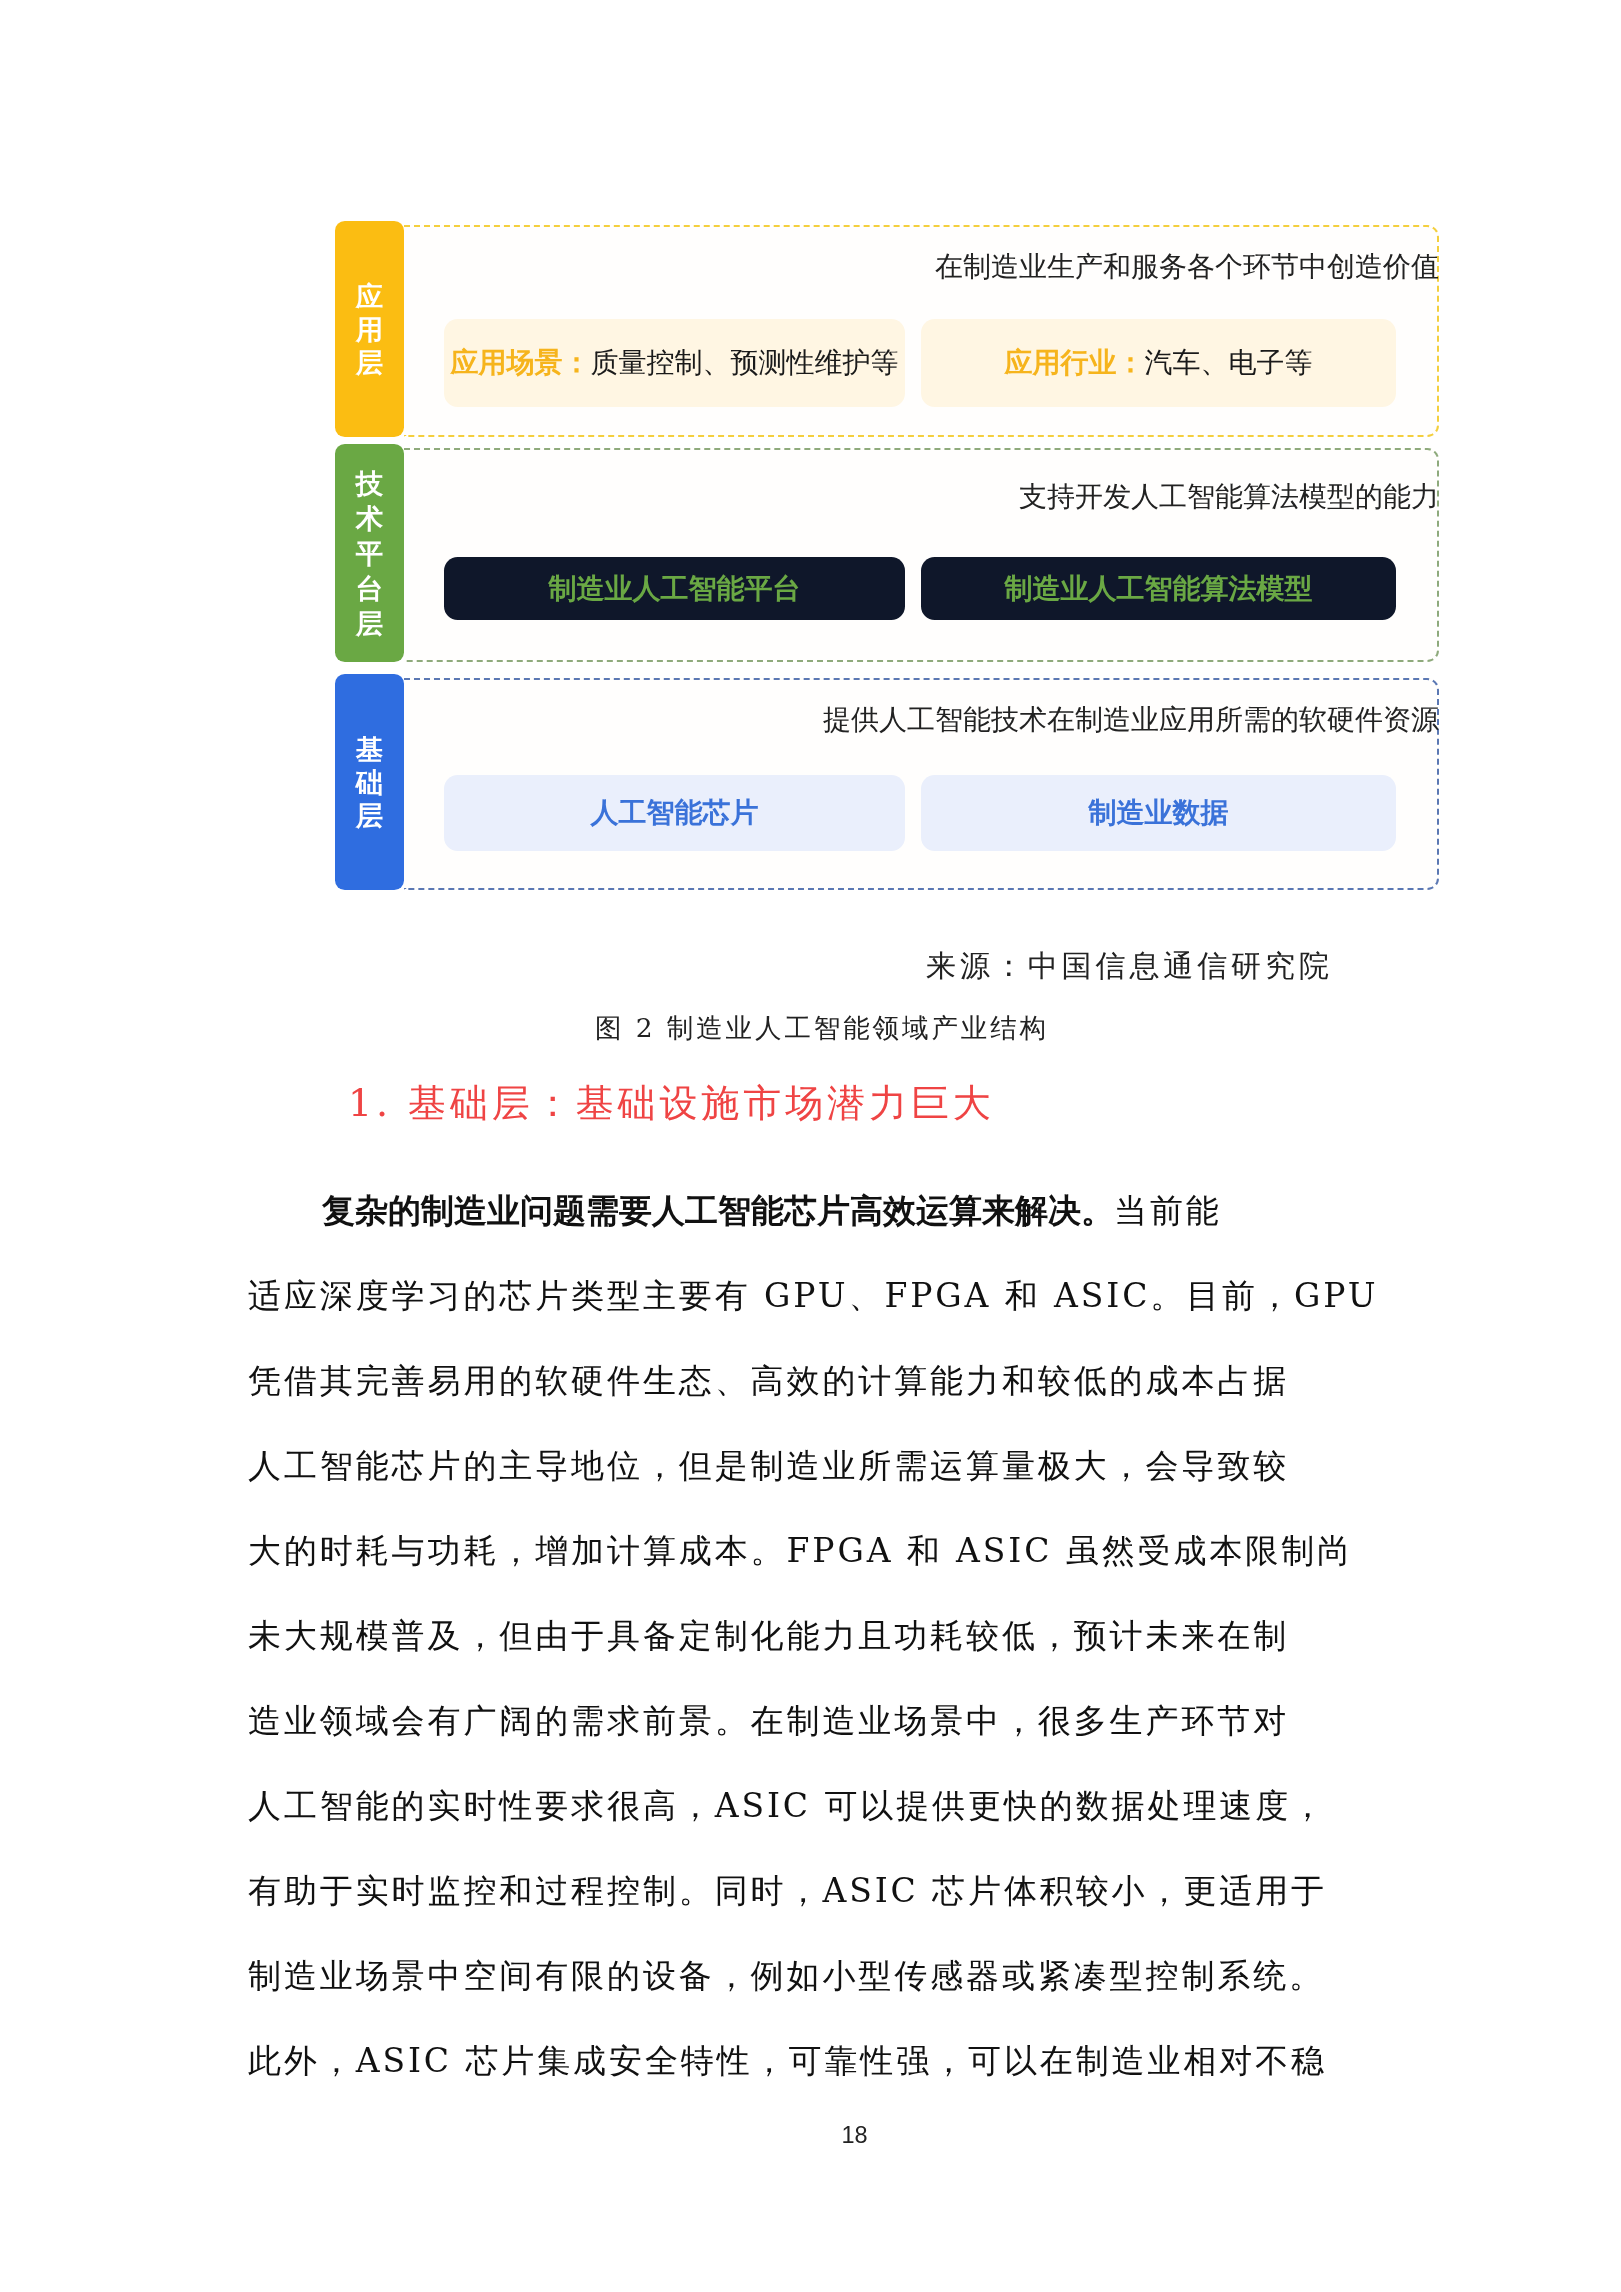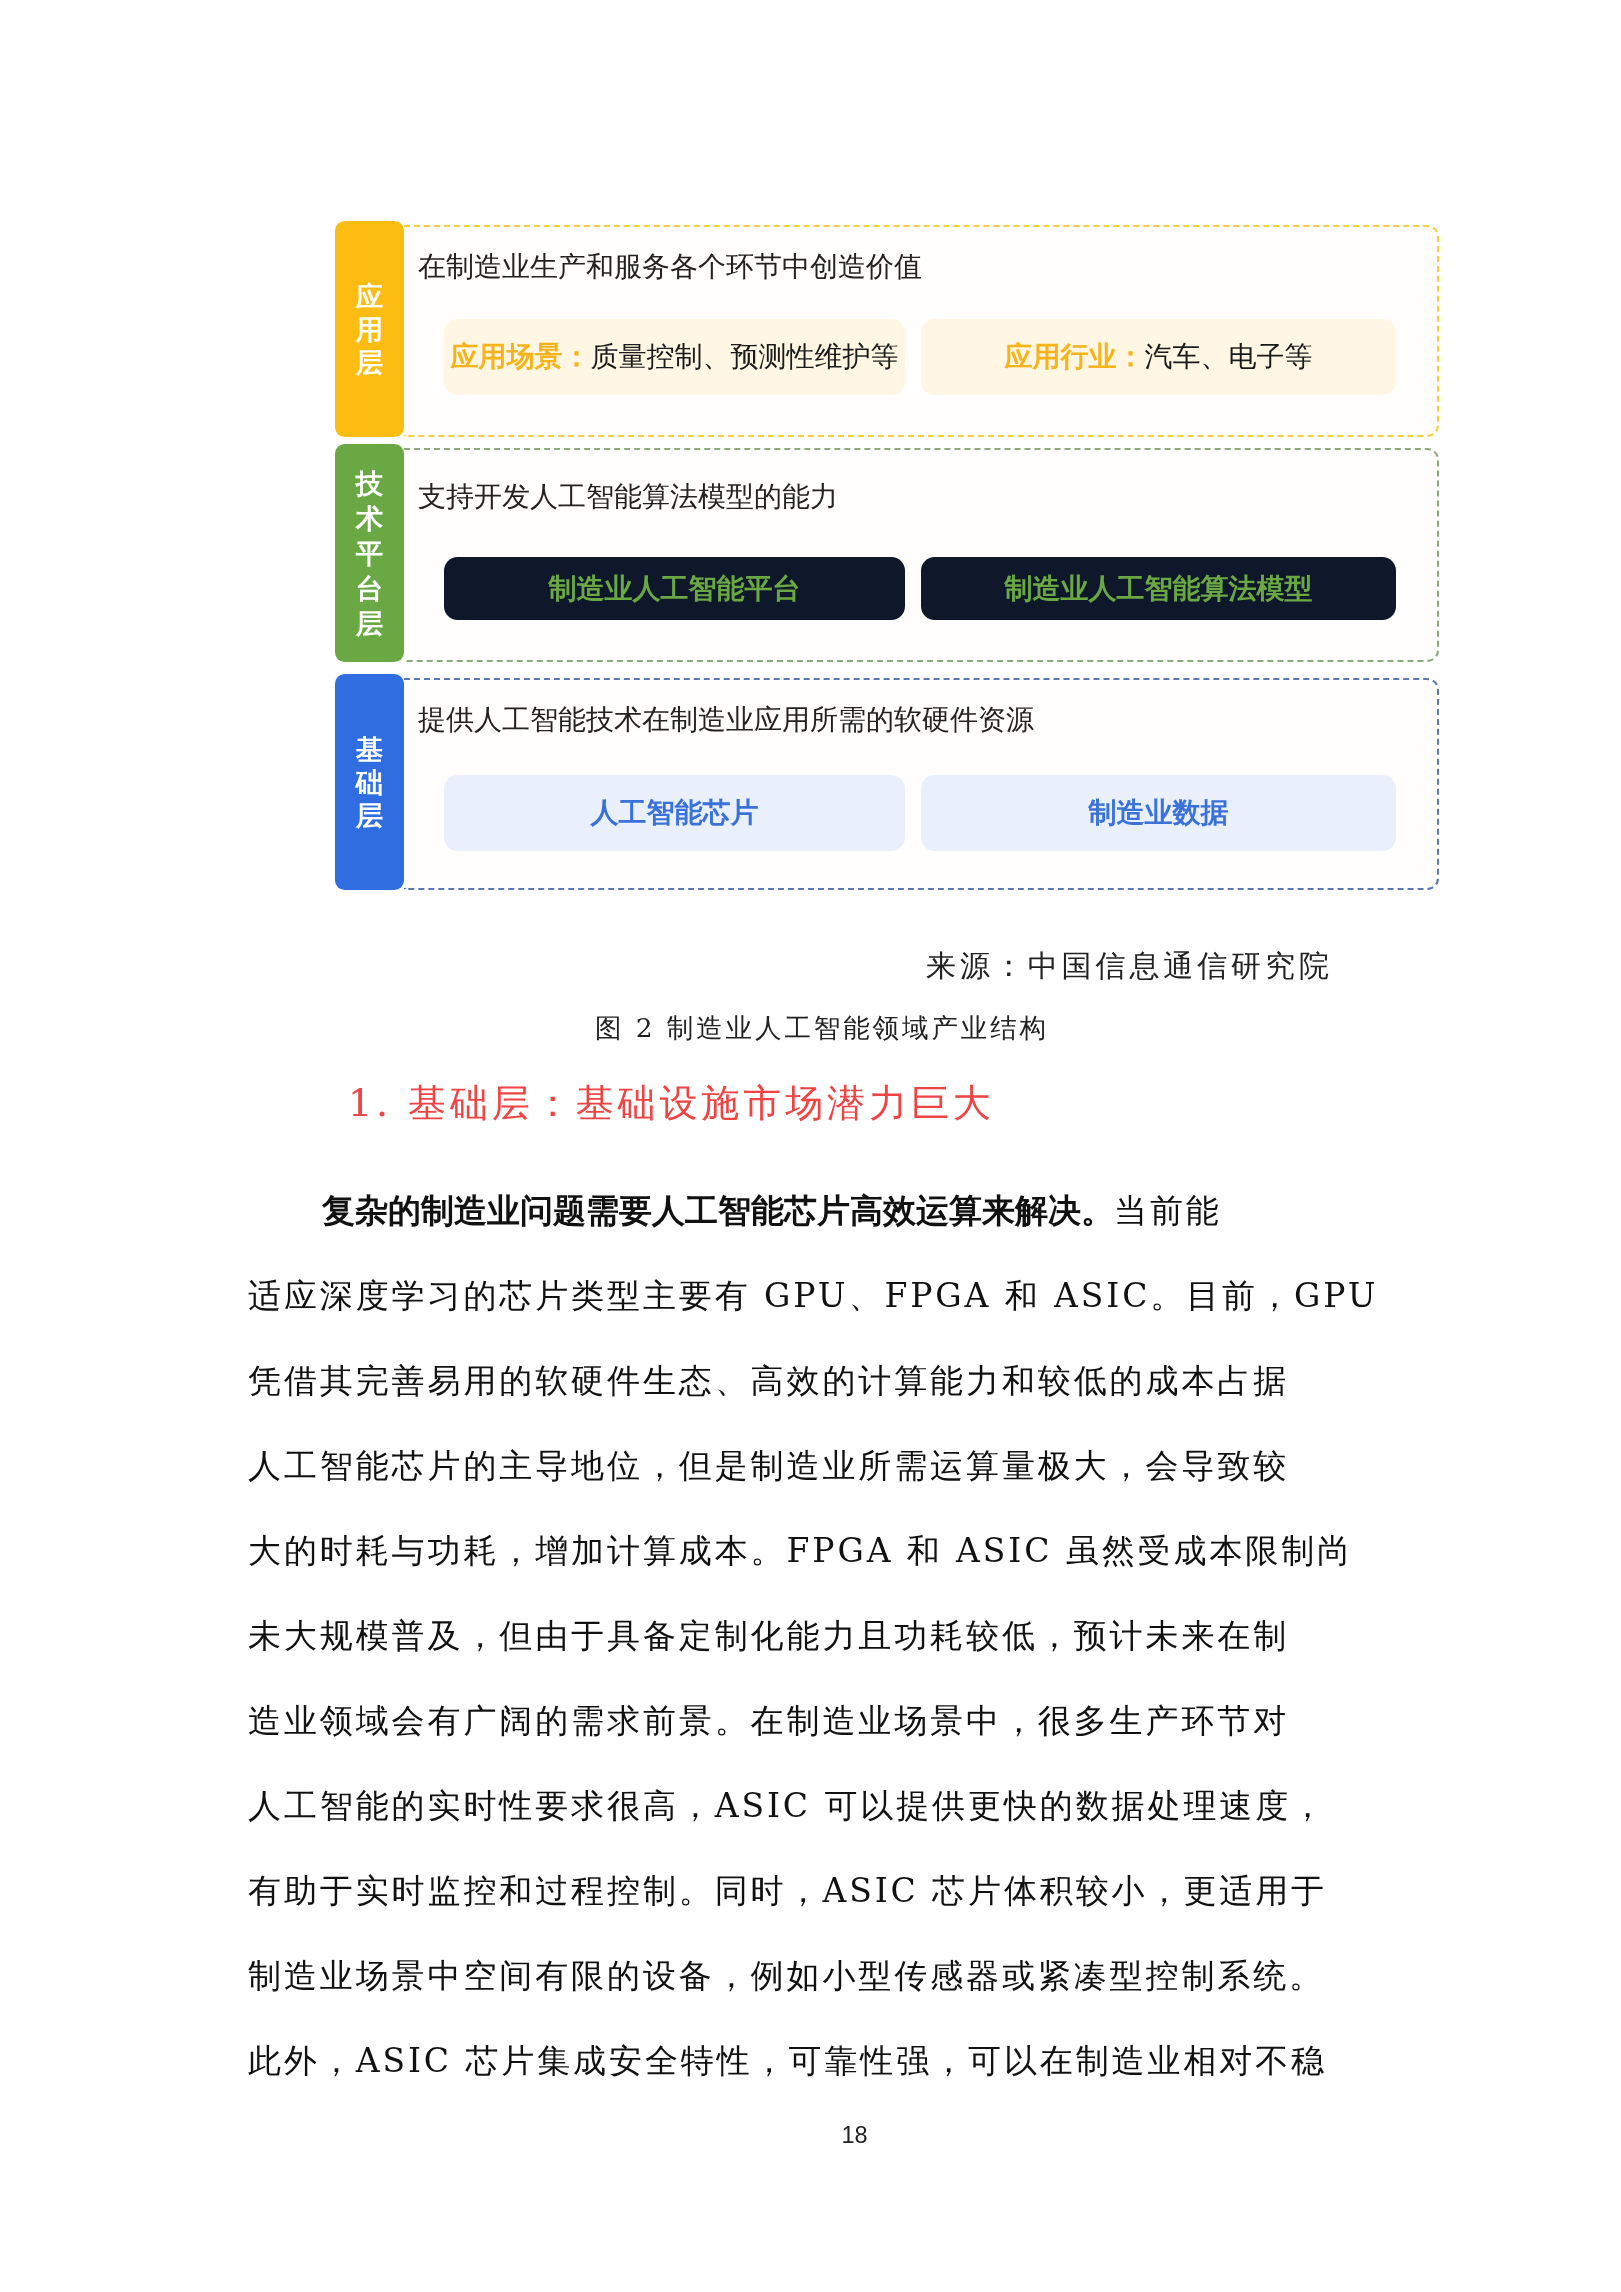--- a/index.html
+++ b/index.html
@@ -13,37 +13,37 @@
       display: flex; flex-direction: column; align-items: center; justify-content: center;
       font-family: "DejaVu Sans", "Liberation Sans", sans-serif; font-weight: bold; font-size: 27.4px; line-height: 33px;
     }
     .layer .tab span { display: block; }
     .layer .frame {
       position: absolute; left: 69px; right: 0; top: 3.9px; bottom: 0;
       border: 2px dashed; border-left: none; border-radius: 0 11.8px 11.8px 0;
       background: #fffefd;
     }
     .layer .desc {
-      position: absolute; left: 83px; right: 0; text-align: left;
+      position: absolute; left: 52px; right: 0; text-align: right;
       font-family: "DejaVu Sans", "Liberation Sans", sans-serif; font-size: 28px; color: #222;
     }
     .pill {
       position: absolute; border-radius: 13.7px;
       display: flex; align-items: center; justify-content: center;
       font-family: "DejaVu Sans", "Liberation Sans", sans-serif; font-size: 28px;
     }
     .pill .key { font-weight: bold; }
     .pill .val { color: #1a1a1a; }
 
     
     .l-app { top: 0; height: 216px; }
     .l-app .tab { background: #fbbd12; }
     .l-app .frame { border-color: #f4cf3d; }
     .l-app .desc { top: 27.4px; }
-    .l-app .pill { top: 98px; height: 76px; background: #fff6e3; }
+    .l-app .pill { top: 98px; height: 88px; background: #fff6e3; }
     .l-app .pill .key { color: #f6b41c; }
 
     
     .l-tech { top: 223px; height: 218px; }
     .l-tech .tab { background: #6aa844; font-size: 27.4px; line-height: 35px; }
     .l-tech .frame { border-color: #8eaa7c; }
     .l-tech .desc { top: 34px; }
     .l-tech .pill { top: 113px; height: 63px; background: #0f172a; color: #6aa844; font-weight: bold; }
 
     

